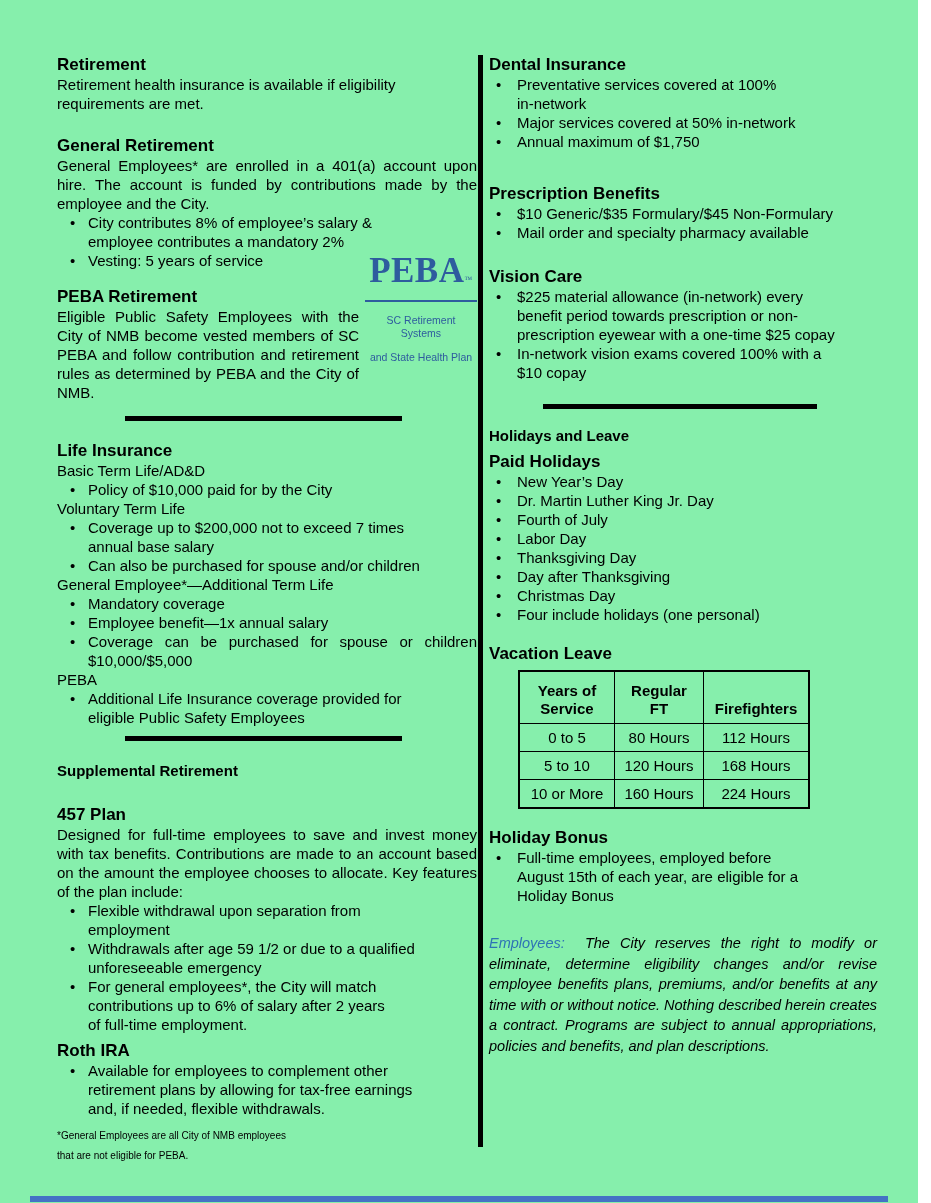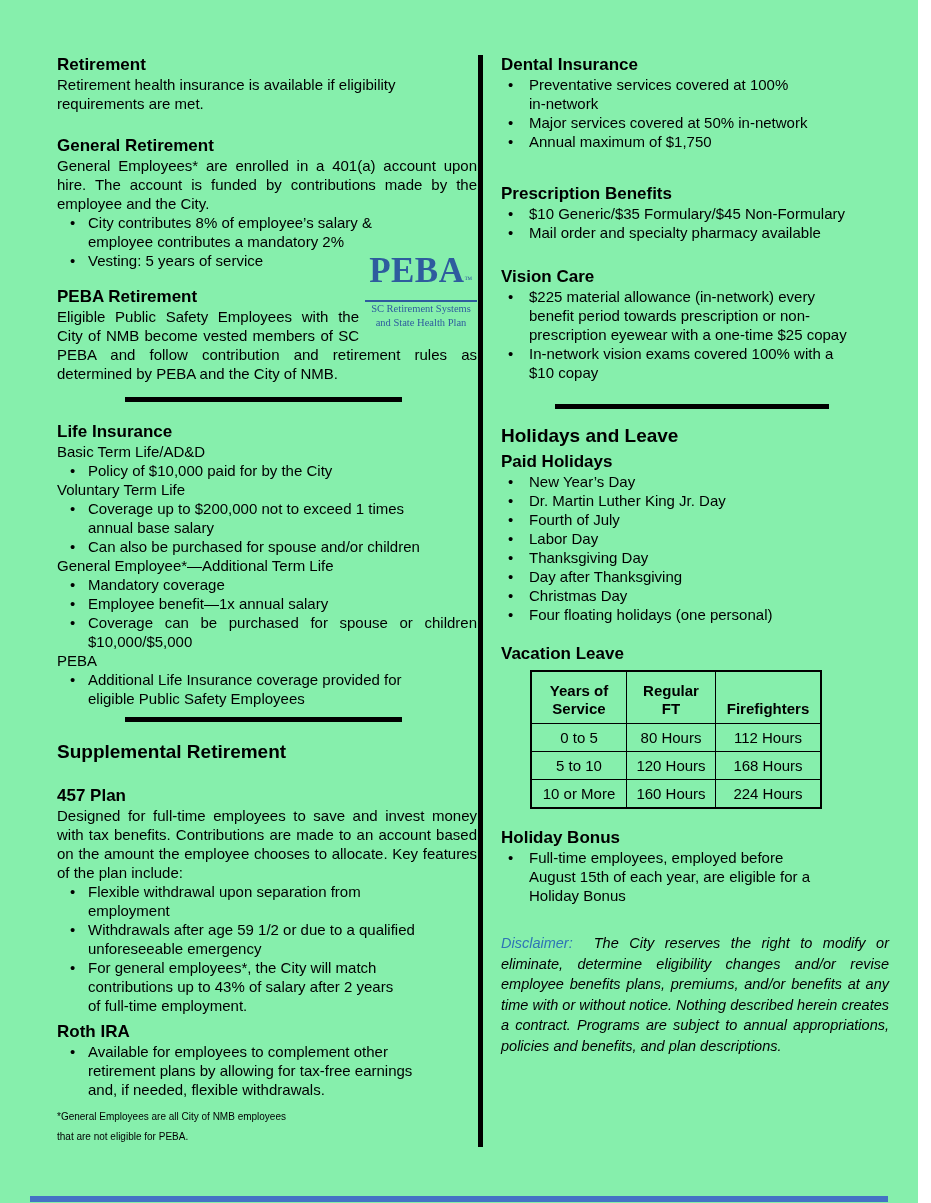--- a/index.html
+++ b/index.html
@@ -2,44 +2,44 @@
 <html><head>
 <meta charset="utf-8">
 <style>
   html,body { margin:0; padding:0; background:#ffffff; }
   .page {
     position:relative; width:918px; height:1203px; background:#86efac;
     font-family:"Liberation Sans", sans-serif; color:#000; overflow:hidden;
   }
   .col { position:absolute; top:55px; }
   .col-left  { left:57px;  width:420px; }
-  .col-right { left:501px; width:388px; }
+  .col-right { left:489px; width:388px; }
   .vdivider { position:absolute; left:478px; top:55px; width:5px; height:1092px; background:#000; }
 
   .h  { font-weight:bold; font-size:17px; line-height:20px; }
-  .h-big { font-size:19px; line-height:22px; }
+  .h-big { font-size:15px; line-height:22px; }
   .body, .lbl, .b { font-size:15px; line-height:19px; }
   .just { text-align:justify; }
   .pre  { white-space:pre-line; }
 
   .bullets .b { position:relative; padding-left:31px; }
   .bullets .b::before { content:"\2022"; position:absolute; left:13px; top:0; }
   .col-right .bullets .b { padding-left:28px; }
   .col-right .bullets .b::before { left:7px; }
 
   .hdiv { height:5px; background:#000; }
   .col-left  .hdiv { width:277px; margin-left:68px; }
   .col-right .hdiv { width:274px; margin-left:54px; }
 
   
   .peba-logo { float:right; width:112px; margin:-16px 0 4px 6px; color:#2e5c9e; text-align:center; }
   .peba-word { font-family:"Liberation Serif", serif; font-weight:bold; font-size:35px; line-height:34px;
                border-bottom:2px solid #2e5c9e; padding-bottom:3px; letter-spacing:0.5px; }
   .peba-word .tm { font-size:8px; font-weight:normal; vertical-align:baseline; }
-  .peba-sub { font-family:Liberation Serif, serif; font-size:10.5px; line-height:12.5px; margin-top:1px; }
+  .peba-sub { font-family:Liberation Sans, sans-serif; font-size:10.5px; line-height:12.5px; margin-top:12px; }
 
   
   table.vac { border-collapse:collapse; margin:6px 0 0 29px;padding-left:24px; }
   table.vac th, table.vac td { border:1.5px solid #000; text-align:center; font-size:15px; }
   table.vac { border:2.5px solid #000; }
   table.vac th { font-weight:bold; height:46px; vertical-align:bottom; padding:0 6px 5px 6px; line-height:18px; }
   table.vac td { height:27px; padding:0 6px; }
   .c1 { width:82px; } .c2 { width:76px; } .c3 { width:92px; }
 
   .footnote { font-size:10px; line-height:20px; white-space:pre-line; }
@@ -85,21 +85,21 @@
     <div class="hdiv" style="margin-top:14px;"></div>
 
     <div class="sec" style="margin-top:20px;">
       <div class="h">Life Insurance</div>
       <div class="lbl">Basic Term Life/AD&amp;D</div>
       <div class="bullets">
         <div class="b pre">Policy of $10,000 paid for by the City</div>
       </div>
       <div class="lbl">Voluntary Term Life</div>
       <div class="bullets">
-        <div class="b pre">Coverage up to $200,000 not to exceed 1 times
+        <div class="b pre">Coverage up to $200,000 not to exceed 7 times
 annual base salary</div>
         <div class="b pre">Can also be purchased for spouse and/or children</div>
       </div>
       <div class="lbl">General Employee*—Additional Term Life</div>
       <div class="bullets">
         <div class="b pre">Mandatory coverage</div>
         <div class="b pre">Employee benefit—1x annual salary</div>
         <div class="b just">Coverage can be purchased for spouse or children $10,000/$5,000</div>
       </div>
       <div class="lbl">PEBA</div>
@@ -117,21 +117,21 @@
 
     <div class="sec" style="margin-top:23px;">
       <div class="h">457 Plan</div>
       <div class="body just">Designed for full-time employees to save and invest money with tax benefits. Contributions are made to an account based on the amount the employee chooses to allocate. Key features of the plan include:</div>
       <div class="bullets">
         <div class="b pre">Flexible withdrawal upon separation from
 employment</div>
         <div class="b pre">Withdrawals after age 59 1/2 or due to a qualified
 unforeseeable emergency</div>
         <div class="b pre">For general employees*, the City will match
-contributions up to 43% of salary after 2 years
+contributions up to 6% of salary after 2 years
 of full-time employment.</div>
       </div>
     </div>
 
     <div class="sec" style="margin-top:7px;">
       <div class="h">Roth IRA</div>
       <div class="bullets">
         <div class="b pre">Available for employees to complement other
 retirement plans by allowing for tax-free earnings
 and, if needed, flexible withdrawals.</div>
@@ -182,21 +182,21 @@
     <div class="sec" style="margin-top:5px;">
       <div class="h">Paid Holidays</div>
       <div class="bullets">
         <div class="b pre">New Year’s Day</div>
         <div class="b pre">Dr. Martin Luther King Jr. Day</div>
         <div class="b pre">Fourth of July</div>
         <div class="b pre">Labor Day</div>
         <div class="b pre">Thanksgiving Day</div>
         <div class="b pre">Day after Thanksgiving</div>
         <div class="b pre">Christmas Day</div>
-        <div class="b pre">Four floating holidays (one personal)</div>
+        <div class="b pre">Four include holidays (one personal)</div>
       </div>
     </div>
 
     <div class="sec" style="margin-top:20px;">
       <div class="h">Vacation Leave</div>
       <table class="vac">
         <thead>
           <tr>
             <th class="c1">Years of Service</th>
             <th class="c2">Regular FT</th>
@@ -227,19 +227,19 @@
     <div class="sec" style="margin-top:19px;">
       <div class="h">Holiday Bonus</div>
       <div class="bullets">
         <div class="b pre">Full-time employees, employed before
 August 15th of each year, are eligible for a
 Holiday Bonus</div>
       </div>
     </div>
 
     <div class="disclaimer" style="margin-top:28px;">
-      <span class="disc-label">Disclaimer:</span>&nbsp;
+      <span class="disc-label">Employees:</span>&nbsp;
       <span>The City reserves the right to modify or eliminate, determine eligibility changes and/or revise employee benefits plans, premiums, and/or benefits at any time with or without notice. Nothing described herein creates a contract. Programs are subject to annual appropriations, policies and benefits, and plan descriptions.</span>
     </div>
   </div>
 
   <div class="footer-bar"></div>
 </div>
 
 </body></html>

